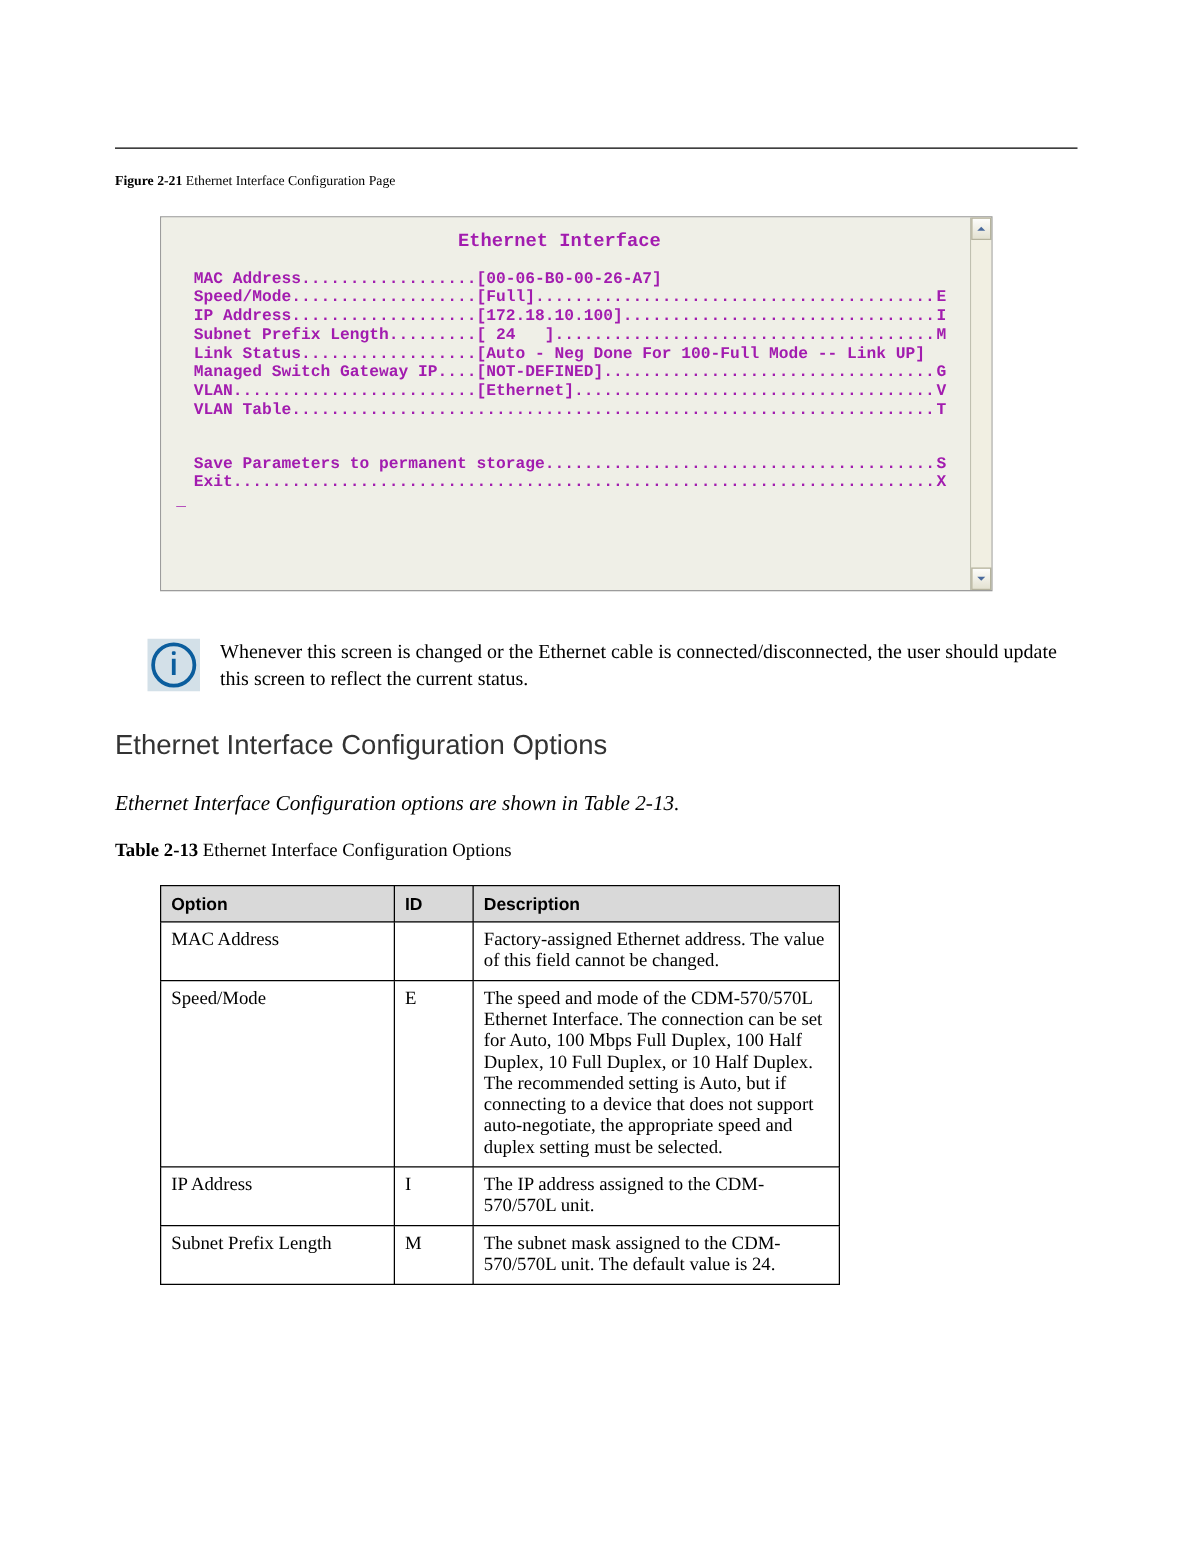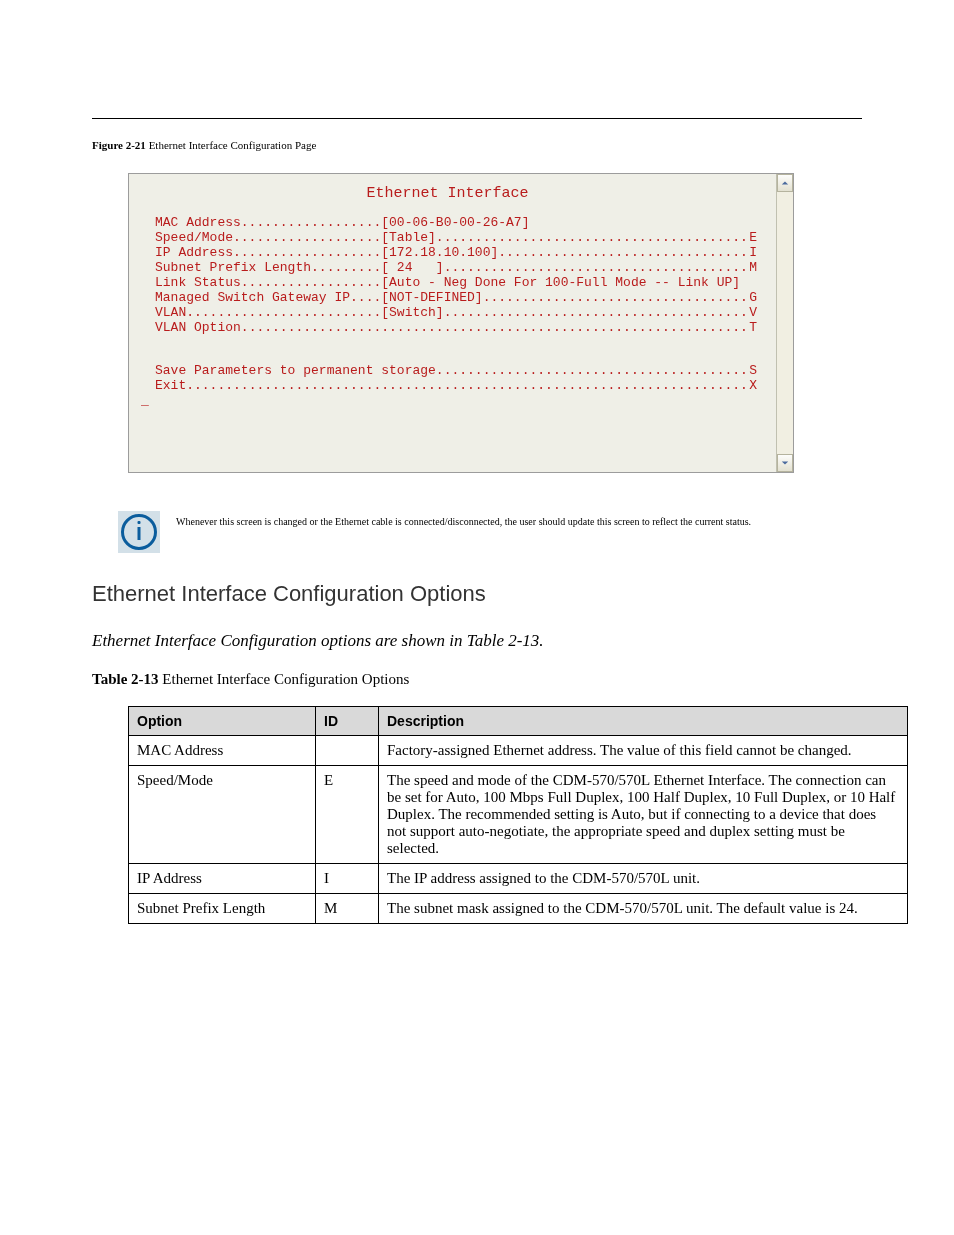--- a/index.html
+++ b/index.html
@@ -2,40 +2,40 @@
 <html><head>
 <meta charset="utf-8">
 <style>
   html,body { margin:0; padding:0; background:#fff; font-family:"Times New Roman", Times, serif; color:#000; }
   .page { width:954px; height:1235px; position:relative; box-sizing:border-box; padding:0 92px; }
   .header-line { border-top:1.5px solid #000; margin-top:118px; }
   .header-caption { font-size:11px; margin-top:20px; }
   .header-caption .figlabel { font-weight:bold; }
   .terminal-frame { margin-top:22px; margin-left:36px; width:666px; height:300px; position:relative; }
   .terminal-outer { position:absolute; inset:0; background:#efefe7; border:1px solid #9c9c9c; display:flex; }
-  .terminal-body { flex:1; background:#efefe7; padding:8px 22px 8px 12px; font-family:"Courier New", monospace; font-size:13px; line-height:15px; color:#b91c1c; overflow:hidden; }
+  .terminal-body { flex:1; background:#efefe7; padding:8px 22px 8px 12px; font-family:"Courier New", monospace; font-size:13px; line-height:15px; color:#a21caf; overflow:hidden;font-weight:bold; }
   .terminal-title { text-align:center; font-family:"Courier New", monospace; font-size:15px; margin:4px 0 14px 0; }
   .t-line { display:flex; width:602px;padding-left:14px; }
   .t-left { white-space:pre; }
   .t-fill { flex:1; overflow:hidden; position:relative; }
   .t-fill::before { content:"............................................................................................"; position:absolute; left:0; top:0; letter-spacing:0; }
   .t-right { white-space:pre; }
   .scrollbar { width:16px; background:#ece9d8; border-left:1px solid #c0c0b0; display:flex; flex-direction:column; }
   .sb-btn { height:16px; background:linear-gradient(#fdfdfb,#e3e1d1); border:1px solid #b5b39e; display:flex; align-items:center; justify-content:center; }
   .sb-track { flex:1; background:#f1efe2; }
   .sb-btn svg { width:8px; height:8px; }
   .note-block { display:flex; margin-top:38px; margin-left:26px; }
   .note-icon { width:42px; height:42px; background:#d3e0e8; display:flex; align-items:center; justify-content:center; flex:0 0 42px; }
   .note-icon-inner { width:30px; height:30px; border:3px solid #0b5d9d; border-radius:50%; position:relative; }
   .note-icon-inner::before { content:""; position:absolute; left:50%; top:4px; width:3px; height:3px; background:#0b5d9d; transform:translateX(-50%); border-radius:1px; }
   .note-icon-inner::after { content:""; position:absolute; left:50%; top:10px; width:3px; height:13px; background:#0b5d9d; transform:translateX(-50%); }
-  .note-text { margin-left:16px; font-size:10px; line-height:22px; }
+  .note-text { margin-left:16px; font-size:16px; line-height:22px; }
   .section-head { margin-top:28px; font-size:22px; font-family:Arial, Helvetica, sans-serif; color:#333; }
   .sub-head { margin-top:24px; font-size:17px; font-style:italic; }
-  .options-table { margin-top:18px; margin-left:36px; border-collapse:collapse; width:780px; font-size:15px; }
+  .options-table { margin-top:18px; margin-left:36px; border-collapse:collapse; width:544px; font-size:15px; }
   .options-table th, .options-table td { border:1.2px solid #000; padding:6px 8px; vertical-align:top; text-align:left; }
   .options-table th { background:#d9d9d9; font-family:Arial, Helvetica, sans-serif; font-weight:bold; font-size:14px; }
   .options-table th.c1 { width:170px; }
   .options-table th.c2 { width:46px; }
 </style>
 </head>
 <body>
 
 <div class="page">
 
@@ -47,21 +47,21 @@
 
   <div class="terminal-frame">
     <div class="terminal-outer">
       <div class="terminal-body">
         <div class="terminal-title">Ethernet Interface</div>
         <div id="term-lines">
             <div class="t-line">
               <span class="t-left">MAC Address..................[00-06-B0-00-26-A7]</span>
             </div>
             <div class="t-line">
-              <span class="t-left">Speed/Mode...................[Table]</span>
+              <span class="t-left">Speed/Mode...................[Full]</span>
               <span class="t-fill"></span>
               <span class="t-right">E</span>
             </div>
             <div class="t-line">
               <span class="t-left">IP Address...................[172.18.10.100]</span>
               <span class="t-fill"></span>
               <span class="t-right">I</span>
             </div>
             <div class="t-line">
               <span class="t-left">Subnet Prefix Length.........[ 24   ]</span>
@@ -70,26 +70,26 @@
             </div>
             <div class="t-line">
               <span class="t-left">Link Status..................[Auto - Neg Done For 100-Full Mode -- Link UP]</span>
             </div>
             <div class="t-line">
               <span class="t-left">Managed Switch Gateway IP....[NOT-DEFINED]</span>
               <span class="t-fill"></span>
               <span class="t-right">G</span>
             </div>
             <div class="t-line">
-              <span class="t-left">VLAN.........................[Switch]</span>
+              <span class="t-left">VLAN.........................[Ethernet]</span>
               <span class="t-fill"></span>
               <span class="t-right">V</span>
             </div>
             <div class="t-line">
-              <span class="t-left">VLAN Option</span>
+              <span class="t-left">VLAN Table</span>
               <span class="t-fill"></span>
               <span class="t-right">T</span>
             </div>
           </div>
         <div style="height:28px"></div>
         <div id="term-footer">
             <div class="t-line">
               <span class="t-left">Save Parameters to permanent storage</span>
               <span class="t-fill"></span>
               <span class="t-right">S</span>

